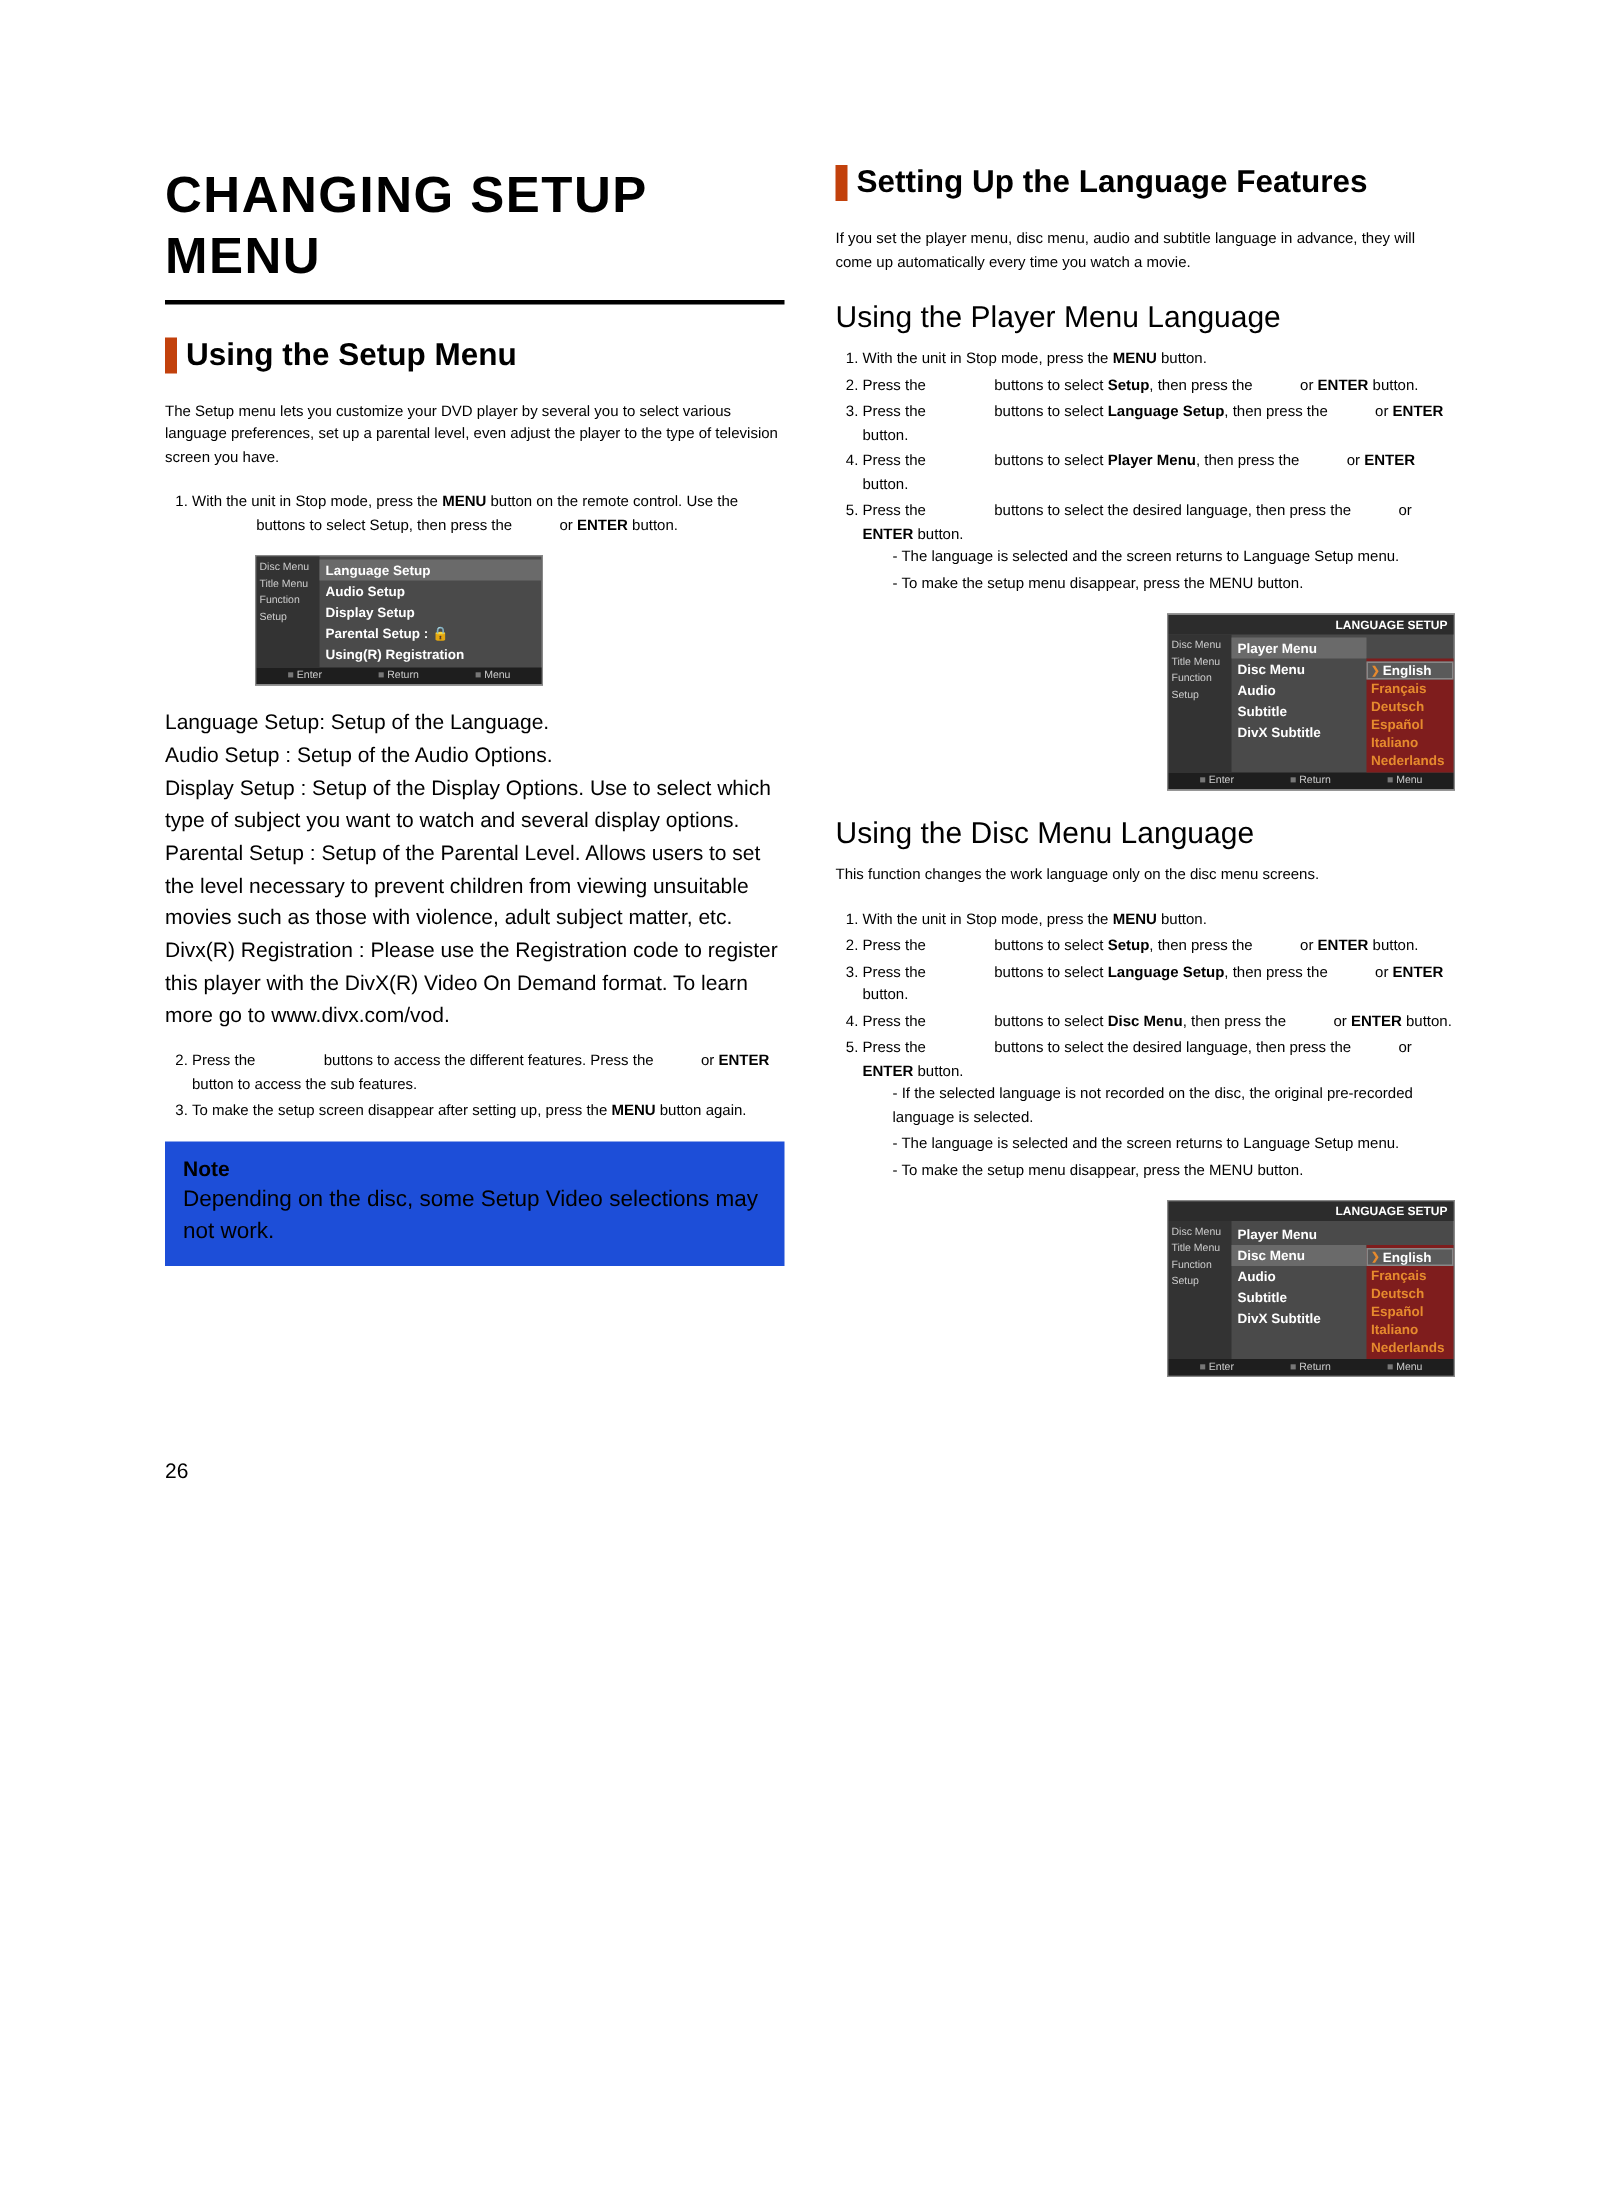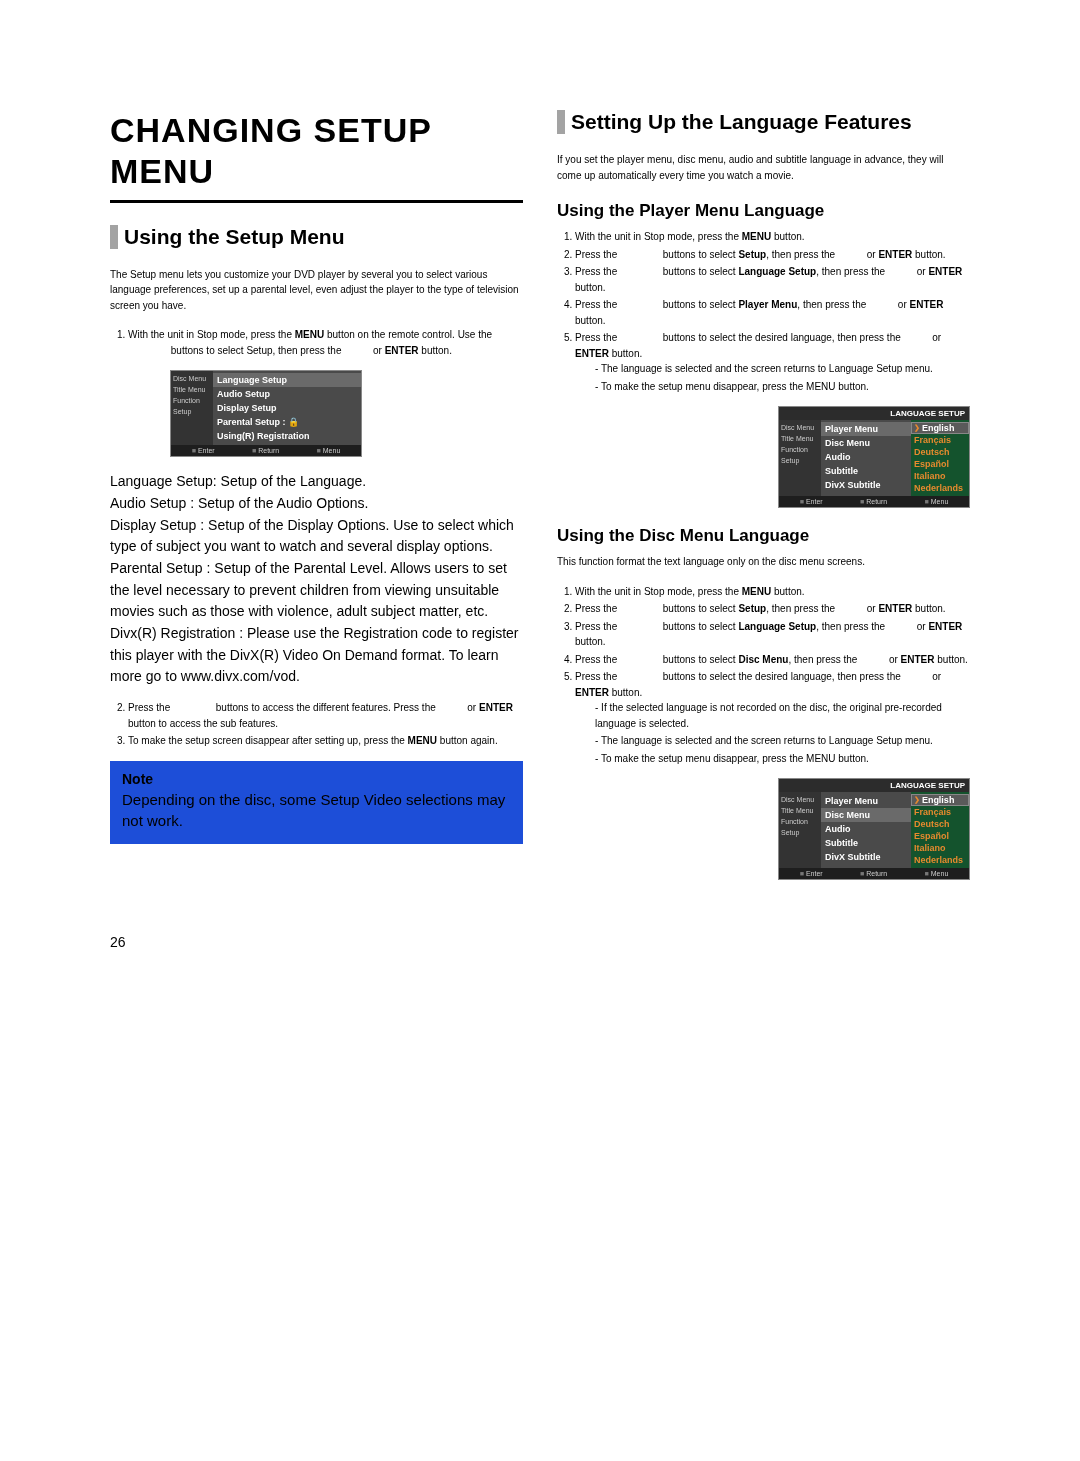--- a/index.html
+++ b/index.html
@@ -28,28 +28,28 @@
     letter-spacing: 1px;
     font-weight: 700;
     padding-bottom: 8px;
     border-bottom: 3px solid #000;
     margin-bottom: 22px;
     line-height: 1.2;
   }
   .section-heading {
     font-size: 21px;
     font-weight: bold;
-    border-left: 8px solid #a3a3a3;
+    border-left: 8px solid #c2410c;
     padding-left: 6px;
     margin: 0 0 18px 0;
     line-height: 1.15;
   }
   .sub-heading {
-    font-size: 17px;
-    font-weight: bold;
+    font-size: 20px;
+    font-weight: normal;
     margin: 18px 0 8px 0;
   }
   p, li {
     font-size: 10px;
     line-height: 1.55;
   }
   p { margin: 0 0 14px 0; }
   ol {
     padding-left: 18px;
     margin: 0 0 12px 0;
@@ -115,21 +115,22 @@
   .osd .mid div {
     padding: 2px 4px;
     font-weight: bold;
   }
   .osd .mid div.hl {
     background: #6a6a6a;
   }
   .osd .right {
     width: 58px;
     padding: 2px 0;
-    background: #14532d;
+    background: #7f1d1d;
+    margin-top: 16px;
   }
   .osd .right div {
     padding: 1px 3px;
     color: #e68a2e;
     font-weight: bold;
   }
   .osd .right div.sel {
     background: #5a5a5a;
     color: #fff;
     border: 1px solid #888;
@@ -276,21 +277,21 @@
         </div>
         <div class="footer">
           <span>Enter</span>
           <span>Return</span>
           <span>Menu</span>
         </div>
       </div>
 
       <div class="sub-heading">Using the Disc Menu Language</div>
 
-      <p>This function format the text language only on the disc menu screens.</p>
+      <p>This function changes the work language only on the disc menu screens.</p>
 
       <ol>
         <li><span>With the unit in Stop mode, press the </span><strong>MENU</strong><span> button.</span></li>
         <li><span>Press the </span><span class="blank-gap"></span><span> buttons to select </span><strong>Setup</strong><span>, then press the </span><span class="blank-gap-sm"></span><span> or </span><strong>ENTER</strong><span> button.</span></li>
         <li><span>Press the </span><span class="blank-gap"></span><span> buttons to select </span><strong>Language Setup</strong><span>, then press the </span><span class="blank-gap-sm"></span><span> or </span><strong>ENTER</strong><span> button.</span></li>
         <li><span>Press the </span><span class="blank-gap"></span><span> buttons to select </span><strong>Disc Menu</strong><span>, then press the </span><span class="blank-gap-sm"></span><span> or </span><strong>ENTER</strong><span>  button.</span></li>
         <li><span>Press the </span><span class="blank-gap"></span><span> buttons to select the desired    language, then press the </span><span class="blank-gap-sm"></span><span> or </span><strong>ENTER</strong><span> button.</span>
           <ul class="plain">
             <li>If the selected language is not recorded on  the disc, the original pre-recorded language is selected.</li>
             <li>The language is selected and the screen returns to Language Setup menu.</li>

